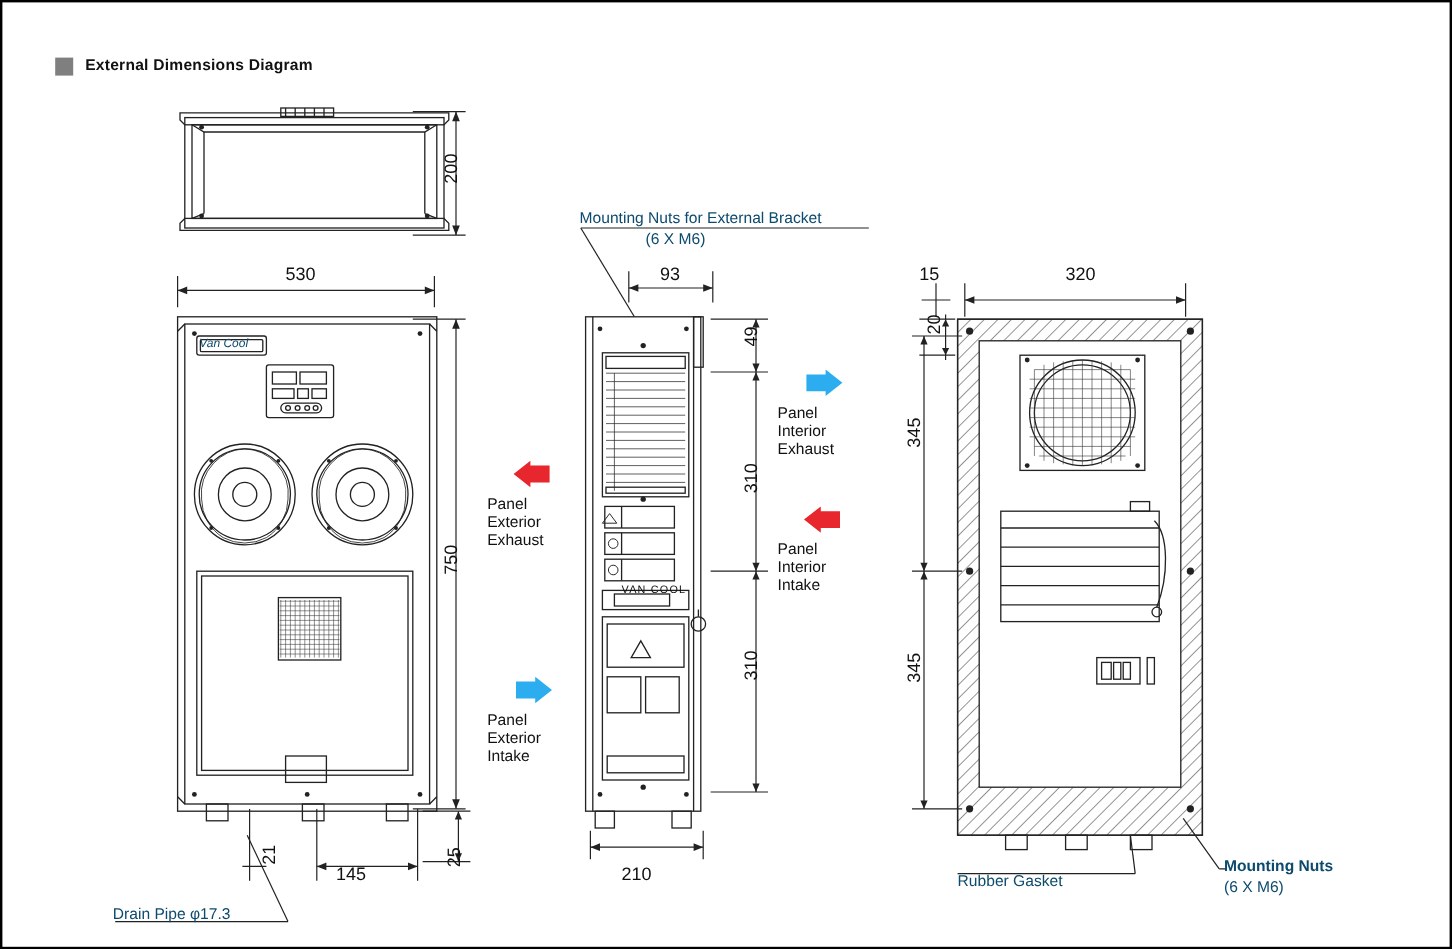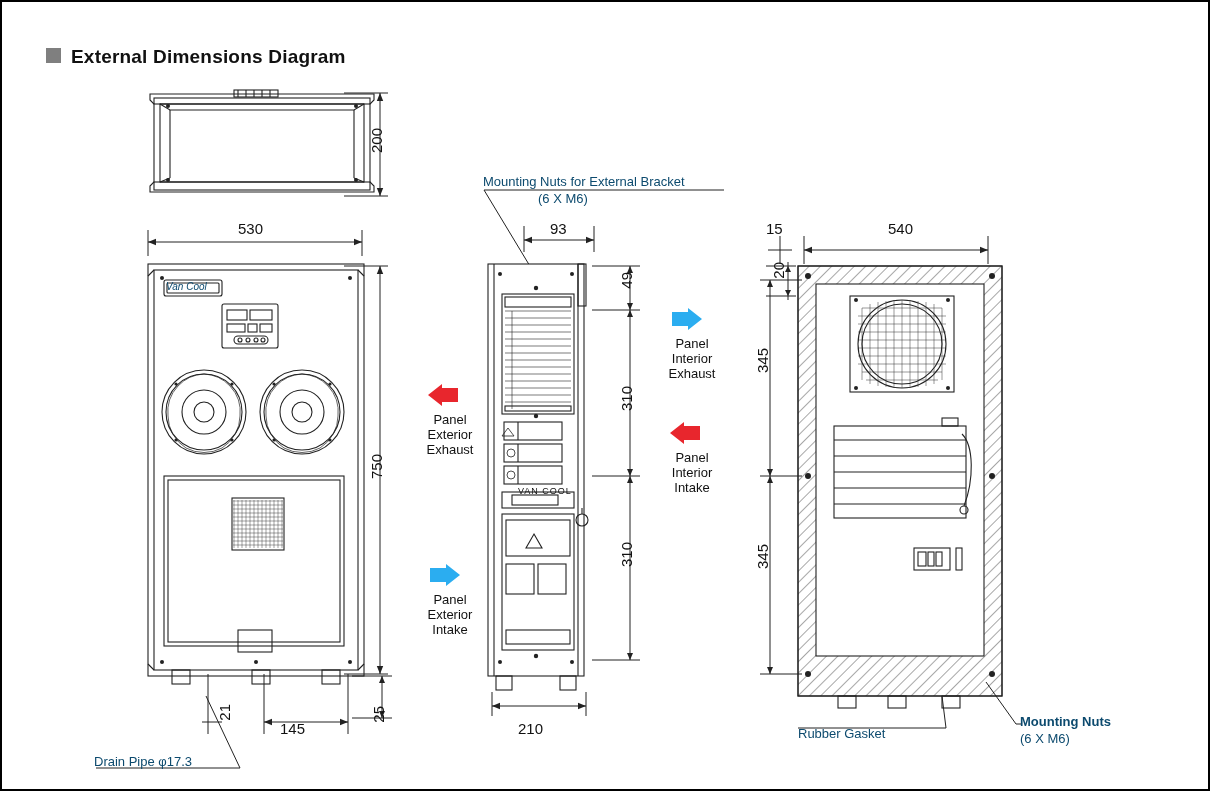--- a/index.html
+++ b/index.html
@@ -6,24 +6,24 @@
   body{
     width:1210px;height:791px;background:#ffffff;
     font-family:"Liberation Sans", sans-serif;
     color:#111;overflow:hidden;
   }
   #page{position:relative;width:1210px;height:791px;box-sizing:border-box;border:2px solid #000;background:#fff;}
   .abs{position:absolute;}
   .lbl{font-size:13px;line-height:15px;color:#0c4a6e;white-space:pre;}
   .dimtxt{font-size:15px;color:#111;}
   .vert{writing-mode:vertical-rl;transform:rotate(180deg);}
-  .ttl{font-size:19px;font-weight:bold;letter-spacing:.2px;}
+  .ttl{font-size:13px;font-weight:bold;letter-spacing:.2px;}
   .swatch{width:15px;height:15px;background:#7f7f7f;}
   svg{display:block;}
-  .arrow-lbl{font-size:13px;line-height:15px;text-align:center;}
+  .arrow-lbl{font-size:13px;line-height:15px;}
 </style>
 </head>
 <body>
 
 <div id="page">
 
   <div class="abs" style="left:44px;top:46px;">
     <div class="swatch"></div>
   </div>
   <div class="abs ttl" style="left:69px;top:44px;">External Dimensions Diagram</div>
@@ -418,21 +418,21 @@
         <line x1="22" y1="6" x2="22" y2="34"></line>
         <line x1="46" y1="6" x2="46" y2="34"></line>
         <line x1="230" y1="6" x2="230" y2="34"></line>
         <line x1="46" y1="20" x2="230" y2="20"></line>
         <line x1="10" y1="20" x2="34" y2="20"></line>
       </g>
       <path d="M46 20 l8 -3.2 l0 6.4 z" fill="#222"></path>
       <path d="M230 20 l-8 -3.2 l0 6.4 z" fill="#222"></path>
     </svg>
     <div class="abs dimtxt" style="left:764px;top:218px;">15</div>
-    <div class="abs dimtxt" style="left:886px;top:218px;">540</div>
+    <div class="abs dimtxt" style="left:886px;top:218px;">320</div>
   </div>
 
   <div class="abs">
     <svg class="abs" style="left:764px;top:258px;" width="34" height="44" viewBox="0 0 34 44">
       <g stroke="#222" stroke-width="1" fill="none">
         <line x1="0" y1="6" x2="30" y2="6"></line>
         <line x1="0" y1="36" x2="30" y2="36"></line>
         <line x1="22" y1="2" x2="22" y2="40"></line>
       </g>
       <path d="M22 6 l-3 6 l6 0 z" fill="#222"></path>

